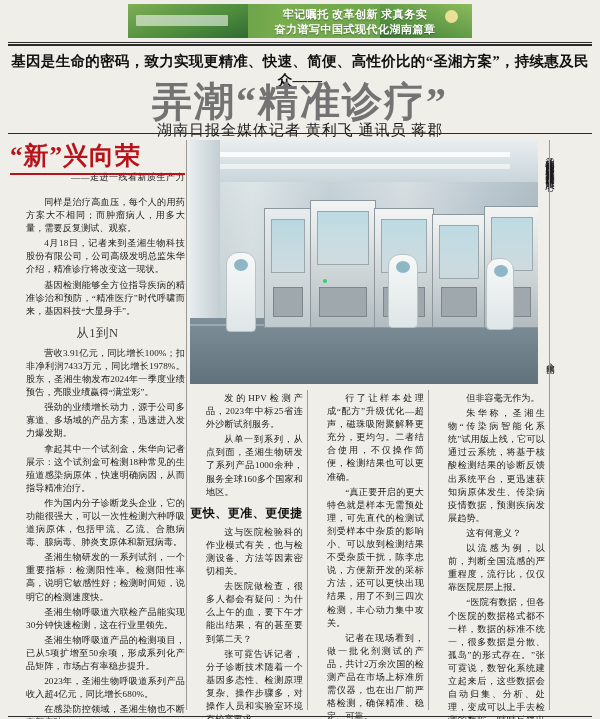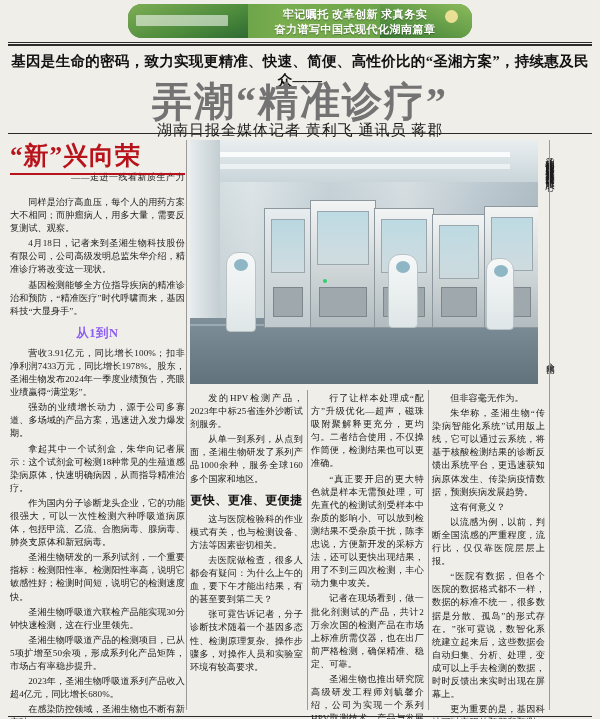--- a/index.html
+++ b/index.html
@@ -19,21 +19,21 @@
   }
 
   
   .banner {
     position: absolute;
     left: 128px;
     top: 4px;
     width: 344px;
     height: 34px;
     background: linear-gradient(90deg, #3f7f3a 0%, #5d9a45 20%, #79ad4e 45%, #6fa64b 70%, #4c8a3e 100%);
-    border-radius: 14px;
+    border-radius: 0;
     overflow: hidden;
   }
   .banner .b-left {
     position: absolute;
     left: 0; top: 0; width: 120px; height: 34px;
     background: linear-gradient(160deg,#7fae55,#4d8b3c 60%,#2f6b33);
   }
   .banner .b-left .b-chip {
     position: absolute;
     left: 8px; top: 11px;
@@ -143,32 +143,32 @@
     position: absolute;
     left: 0;
     top: 31px;
     width: 175px;
     height: 2px;
     background: #b8121b;
   }
 
   .subhead {
     font-size: 12.5px;
-    font-weight: bold;
-    color: #8b5cf6;
+    font-weight: normal;
+    color: #404040;
     text-align: center;
     margin: 7px 0 5px 0;
     letter-spacing: .5px;
   }
 
   p.body {
     font-size: 9.1px;
     line-height: 13.1px;
     color: #1b1b1b;
-    margin: 0 0 2px 0;
+    margin: 0 0 2px 16px;
     text-align: justify;
     text-indent: 2em;
     letter-spacing: .1px;
   }
 
   
   .photo-wrap {
     position: absolute;
     left: 190px;
     top: 140px;

